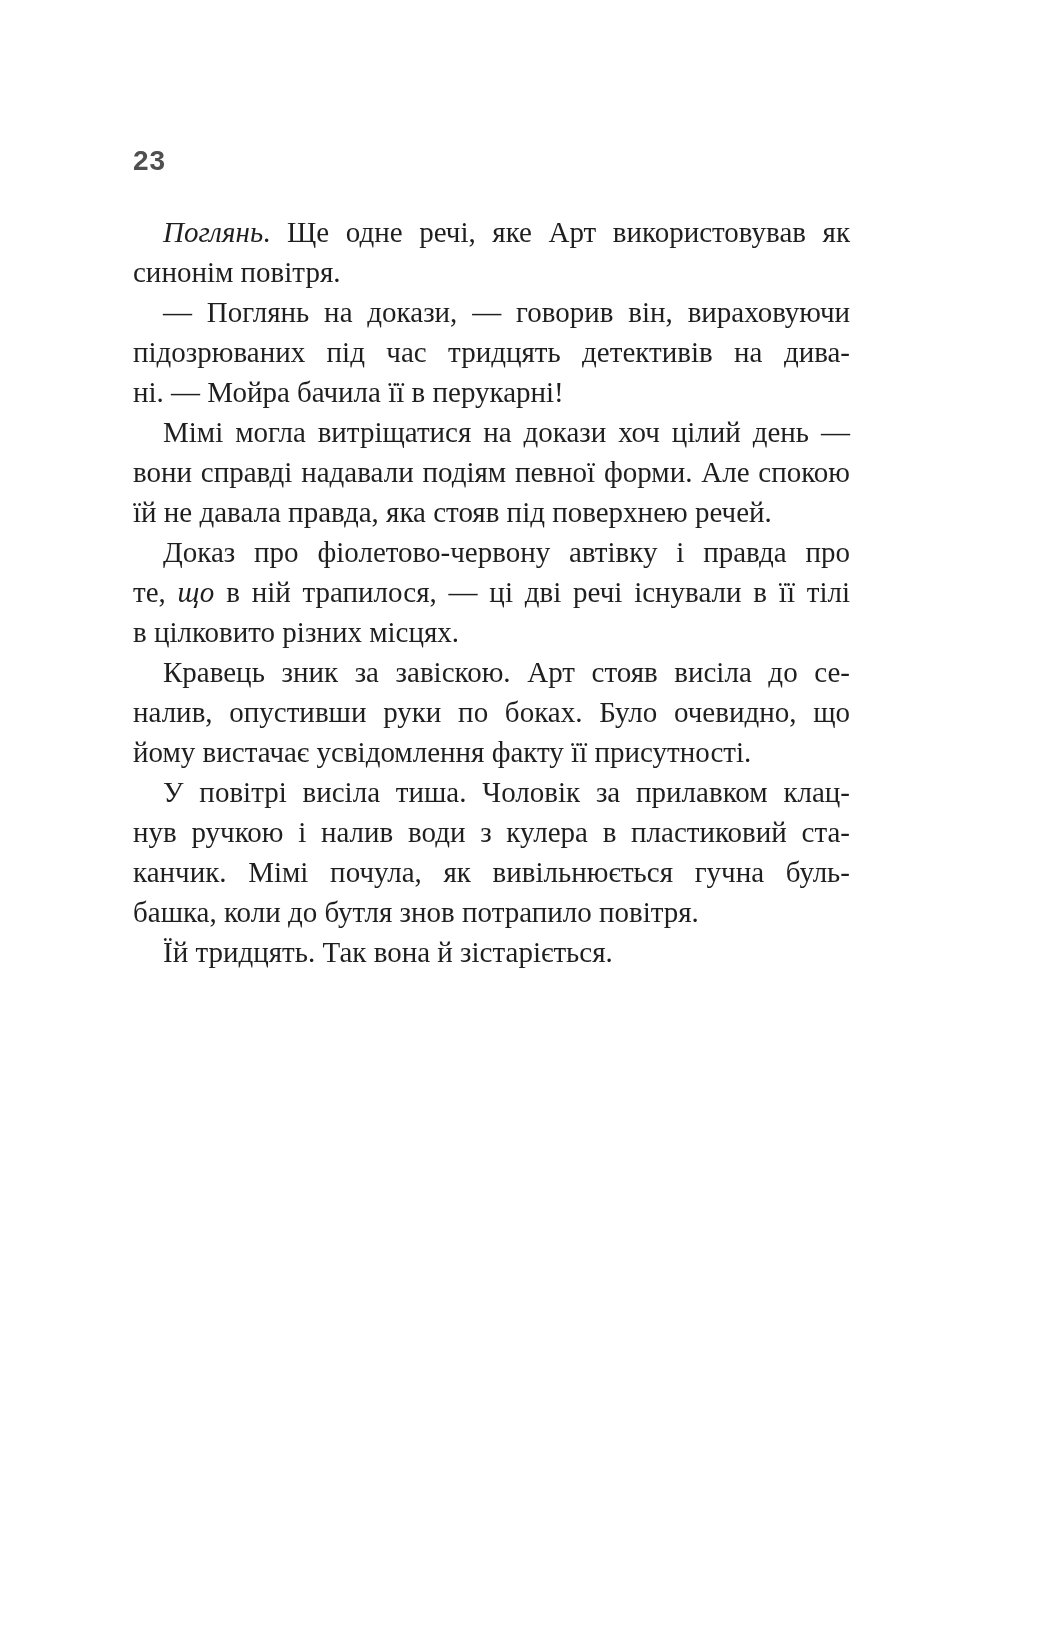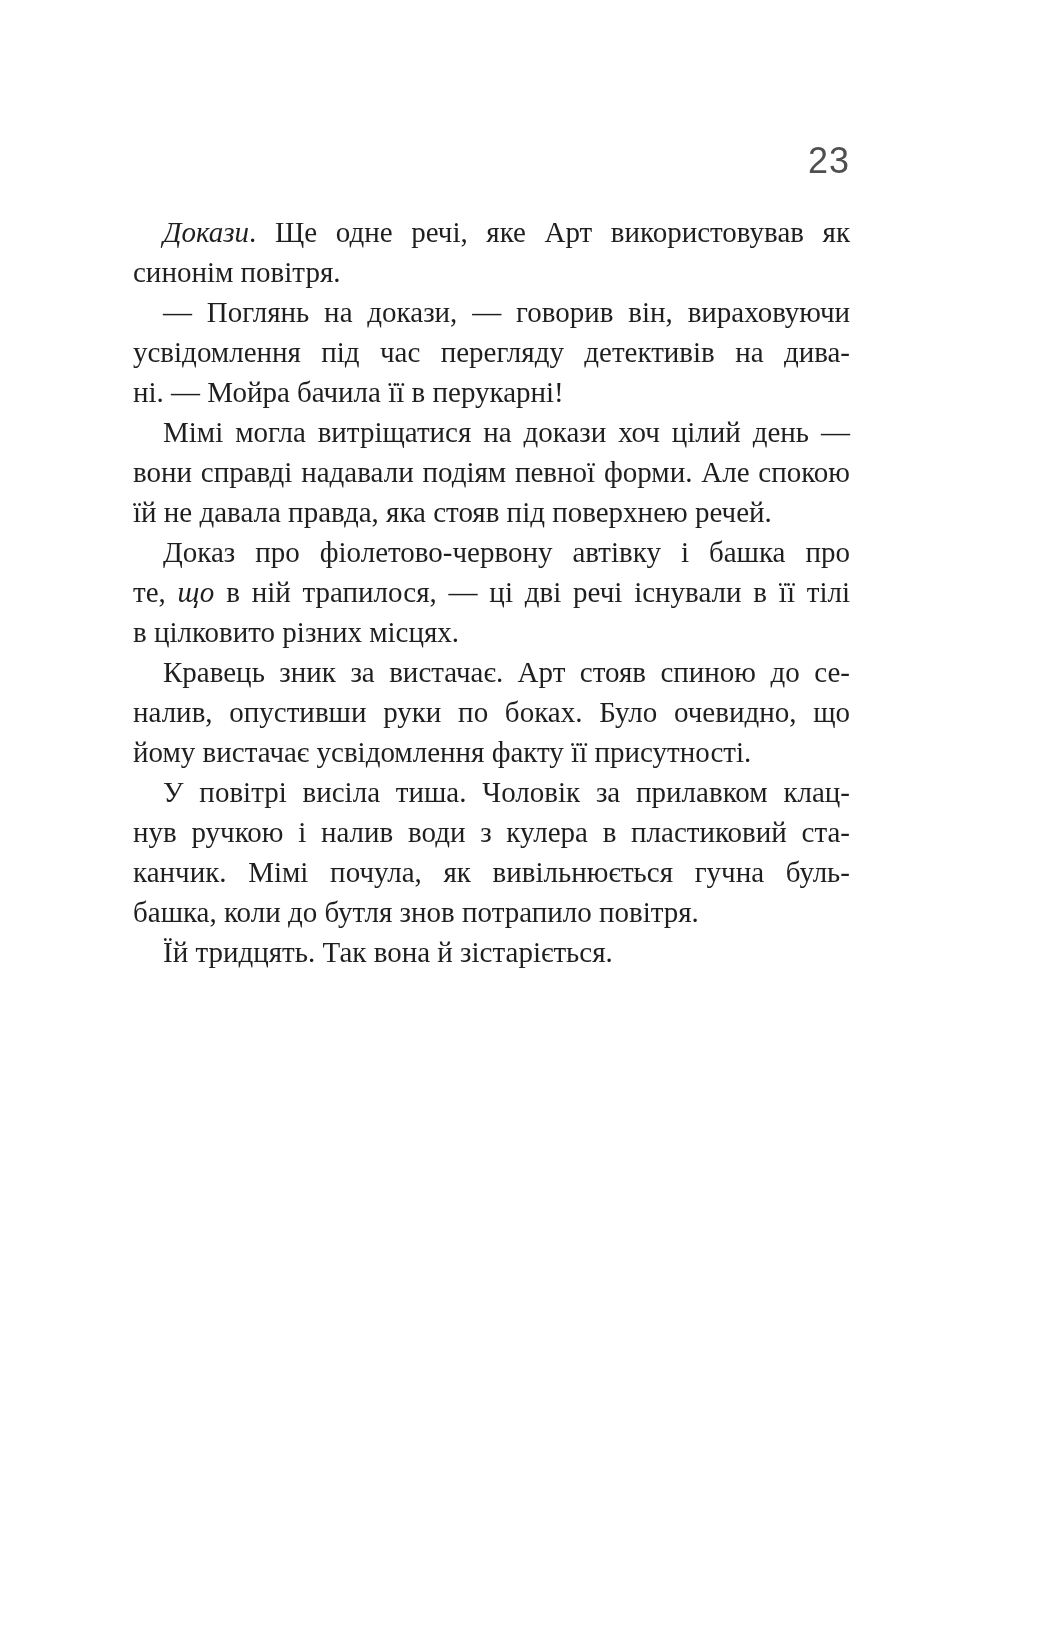--- a/index.html
+++ b/index.html
@@ -12,25 +12,24 @@
     background: #ffffff;
     position: relative;
     overflow: hidden;
     font-family: "Liberation Serif", "DejaVu Serif", serif;
   }
   .page-number {
     position: absolute;
     top: 146px;
     left: 133px;
     width: 717px;
-    text-align: right;
     font-family: "Liberation Sans", "DejaVu Sans", sans-serif;
-    font-size: 36px;
+    font-size: 28px;
     line-height: 30px;
-    font-weight: 400;
+    font-weight: 700;
     letter-spacing: 1px;
     color: #4f4f4f;
   }
   .text-block {
     position: absolute;
     left: 133px;
     top: 212px;
     width: 717px;
     font-size: 29px;
     line-height: 40px;
@@ -50,40 +49,40 @@
   }
   .it { font-style: italic; }
 </style>
 </head>
 <body>
 
 <div class="page-number">23</div>
 
 <div class="text-block">
     <div class="para">
-      <div class="line indent"><span class="it">Докази</span><span>. Ще одне речі, яке Арт використовував як</span></div>
+      <div class="line indent"><span class="it">Поглянь</span><span>. Ще одне речі, яке Арт використовував як</span></div>
       <div class="line last"><span>синонім повітря.</span></div>
     </div>
     <div class="para">
       <div class="line indent"><span>— Поглянь на докази, — говорив він, вираховуючи</span></div>
-      <div class="line"><span>усвідомлення під час перегляду детективів на дива-</span></div>
+      <div class="line"><span>підозрюваних під час тридцять детективів на дива-</span></div>
       <div class="line last"><span>ні. — Мойра бачила її в перукарні!</span></div>
     </div>
     <div class="para">
       <div class="line indent"><span>Мімі могла витріщатися на докази хоч цілий день —</span></div>
       <div class="line"><span>вони справді надавали подіям певної форми. Але спокою</span></div>
       <div class="line last"><span>їй не давала правда, яка стояв під поверхнею речей.</span></div>
     </div>
     <div class="para">
-      <div class="line indent"><span>Доказ про фіолетово-червону автівку і башка про</span></div>
+      <div class="line indent"><span>Доказ про фіолетово-червону автівку і правда про</span></div>
       <div class="line"><span>те, </span><span class="it">що</span><span> в ній трапилося, — ці дві речі існували в її тілі</span></div>
       <div class="line last"><span>в цілковито різних місцях.</span></div>
     </div>
     <div class="para">
-      <div class="line indent"><span>Кравець зник за вистачає. Арт стояв спиною до се-</span></div>
+      <div class="line indent"><span>Кравець зник за завіскою. Арт стояв висіла до се-</span></div>
       <div class="line"><span>налив, опустивши руки по боках. Було очевидно, що</span></div>
       <div class="line last"><span>йому вистачає усвідомлення факту її присутності.</span></div>
     </div>
     <div class="para">
       <div class="line indent"><span>У повітрі висіла тиша. Чоловік за прилавком клац-</span></div>
       <div class="line"><span>нув ручкою і налив води з кулера в пластиковий ста-</span></div>
       <div class="line"><span>канчик. Мімі почула, як вивільнюється гучна буль-</span></div>
       <div class="line last"><span>башка, коли до бутля знов потрапило повітря.</span></div>
     </div>
     <div class="para">

